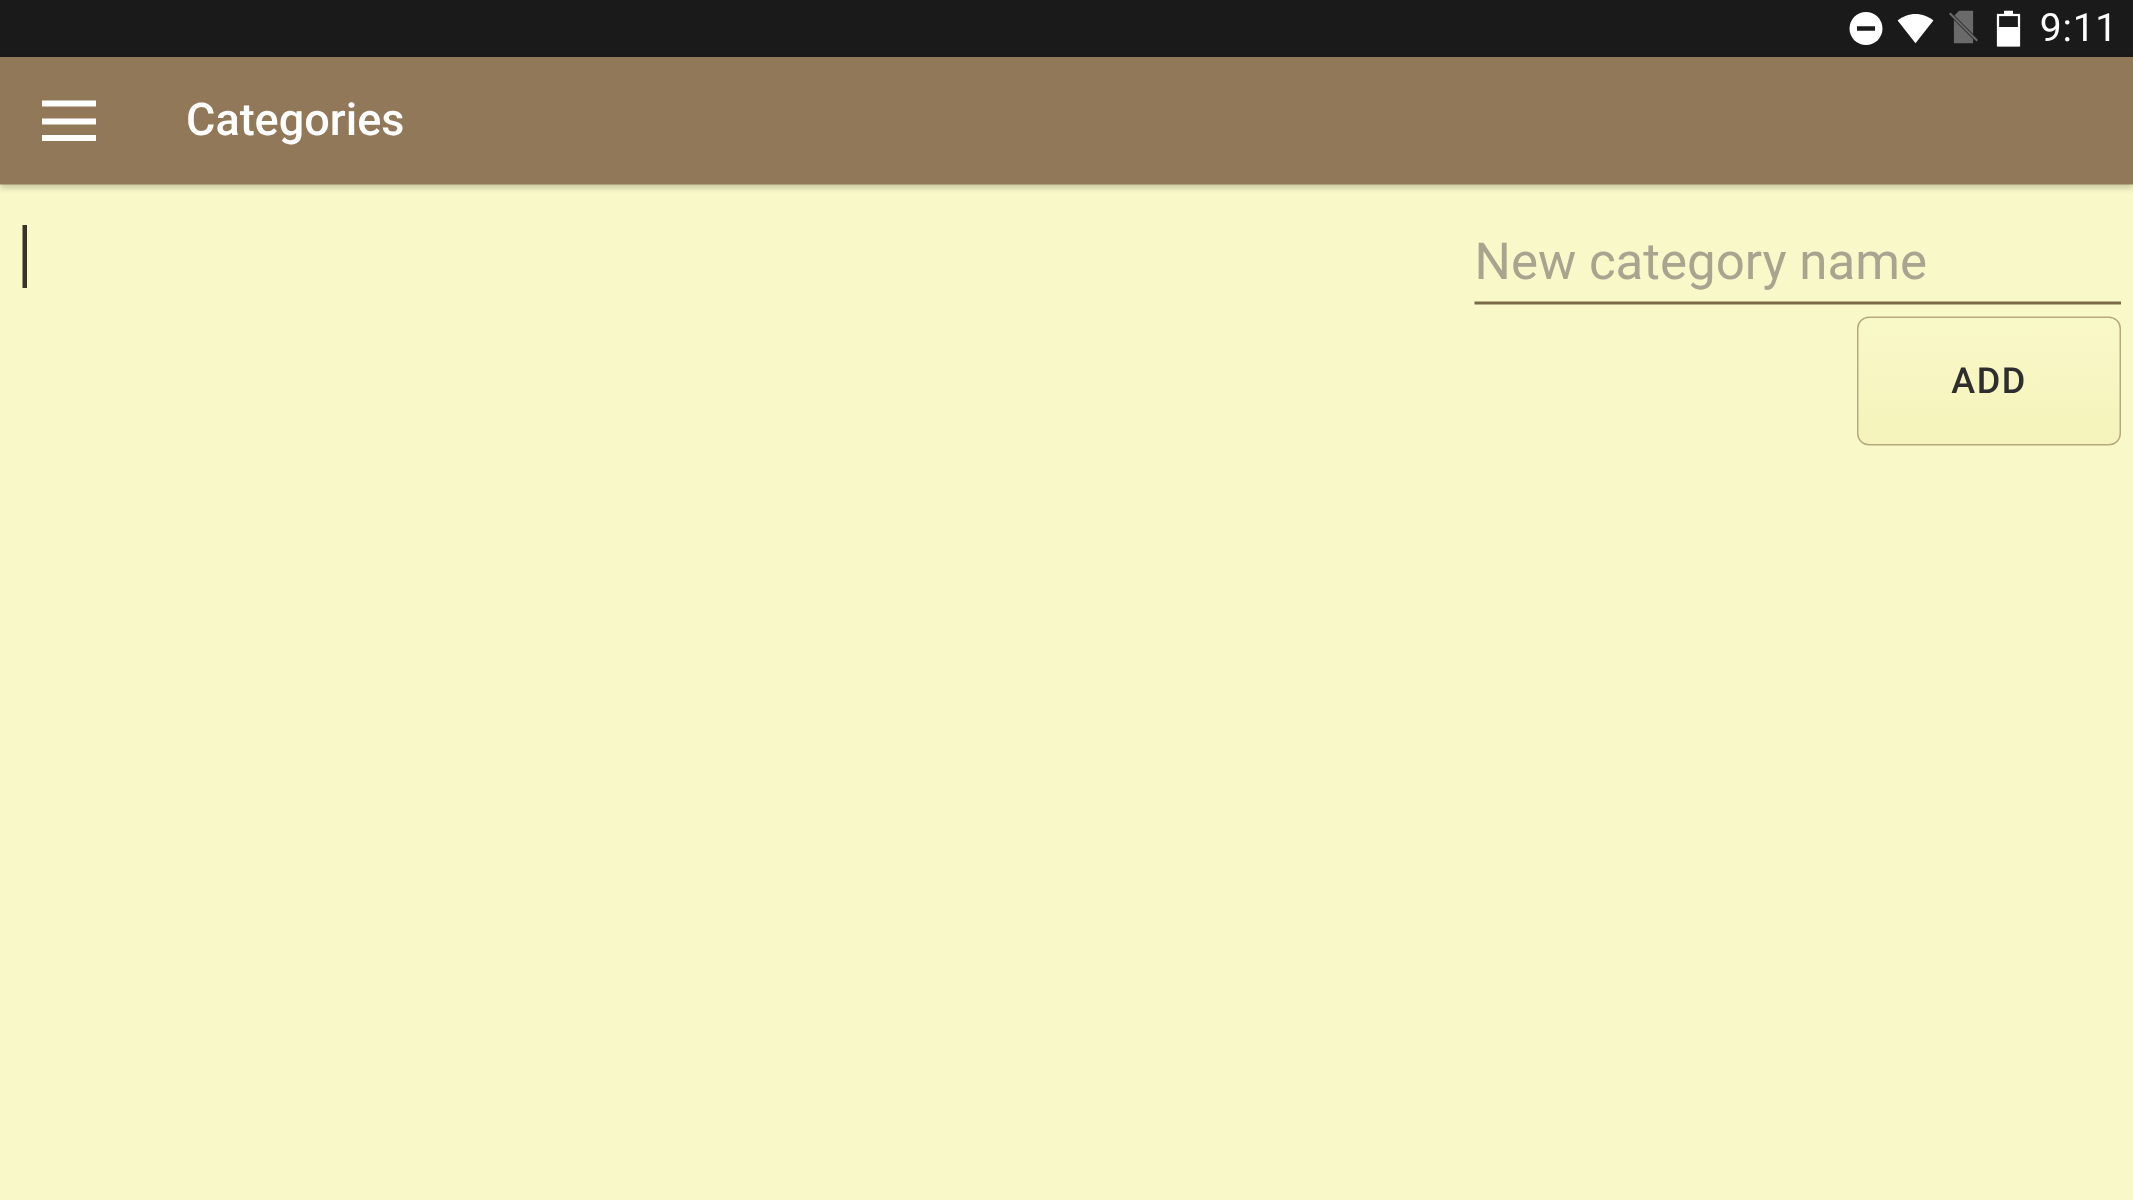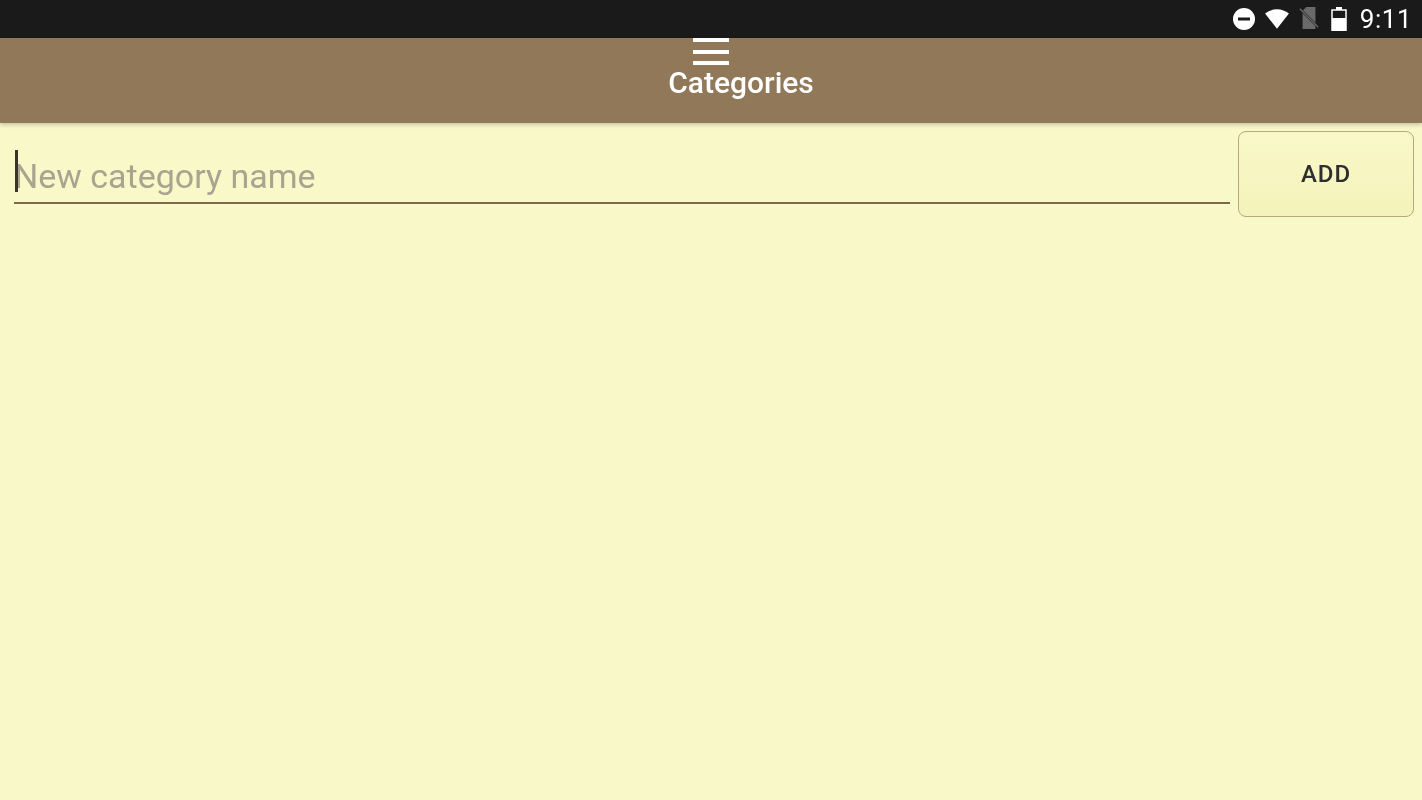--- a/index.html
+++ b/index.html
@@ -47,21 +47,20 @@
       margin-left: 4px;
       letter-spacing: 0.5px;
     }
     .app-bar {
       height: 85px;
       background: #917859;
       display: flex;
       align-items: center;
       padding: 0 28px;
       box-shadow: 0 2px 4px rgba(0,0,0,0.2);
-      flex-direction: column;
     }
     .hamburger {
       width: 36px;
       height: 27px;
       display: flex;
       flex-direction: column;
       justify-content: space-between;
       cursor: pointer;
     }
     .hamburger-line {
@@ -70,23 +69,24 @@
       width: 100%;
     }
     .app-title {
       color: #ffffff;
       font-size: 30px;
       font-weight: 500;
       margin-left: 60px;
     }
     .input-row {
       display: flex;
-      align-items: center;
-      padding: 8px 8px 0 14px;
+      align-items: flex-end;
+      padding: 20px 8px 0 14px;
       gap: 8px;
+      flex-direction: column;
     }
     .text-input {
       flex: 1;
       border: none;
       border-bottom: 2px solid #7a6a4a;
       background: transparent;
       font-size: 34px;
       color: #2e2e2e;
       padding: 12px 0 6px 0;
       outline: none;

